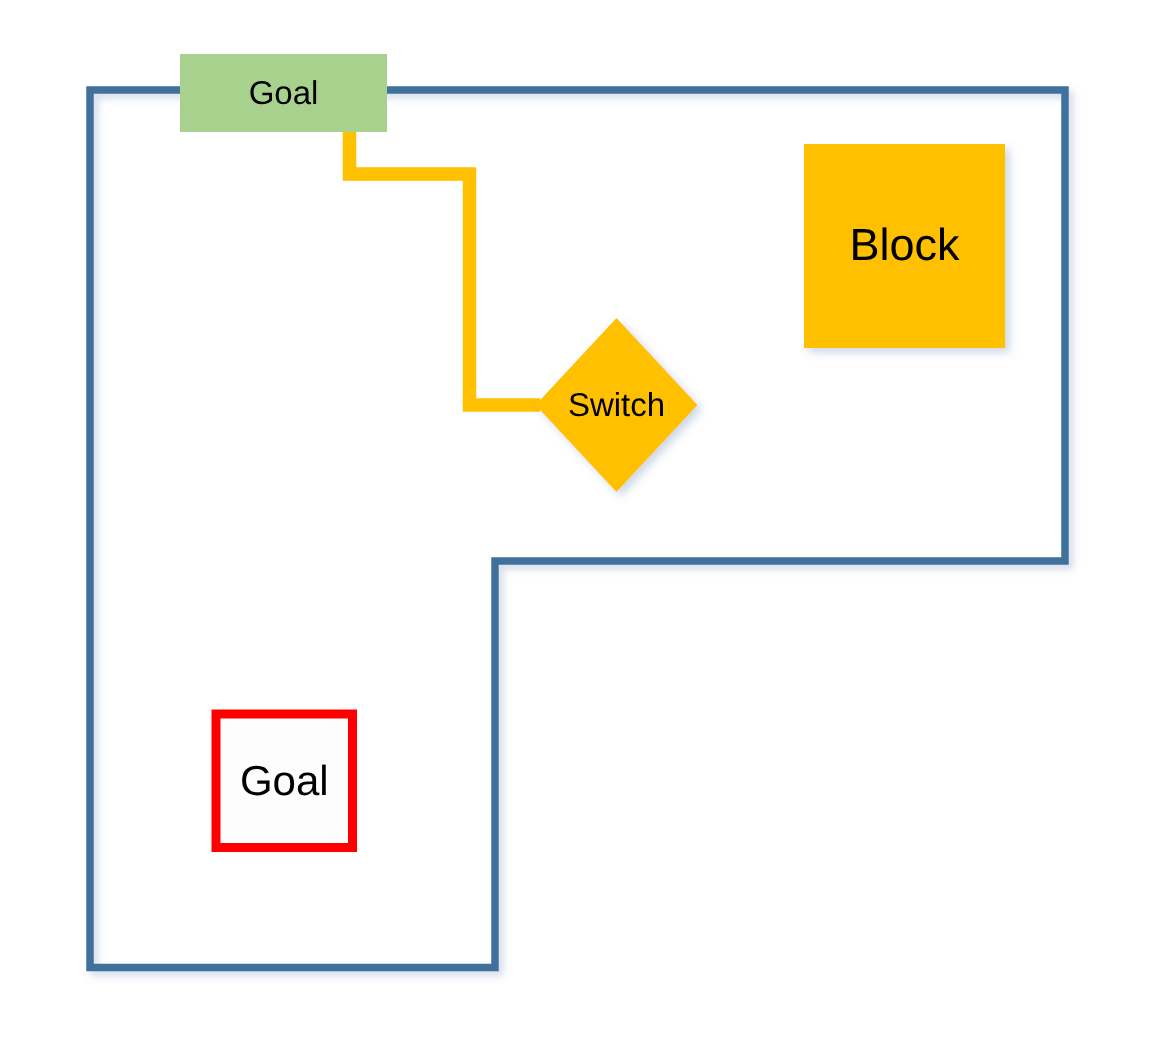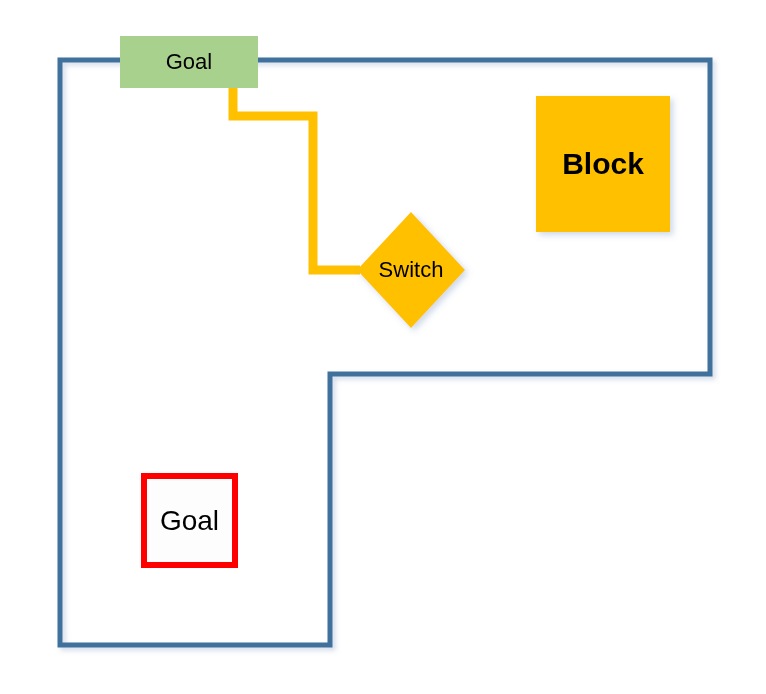--- a/index.html
+++ b/index.html
@@ -42,21 +42,20 @@
     width: 138px;
     height: 52px;
     font-size: 22px;
   }
   #block-label {
     left: 536px;
     top: 96px;
     width: 134px;
     height: 136px;
     font-size: 30px;
-    font-weight: bold;
   }
   #switch-label {
     left: 357px;
     top: 242px;
     width: 108px;
     height: 56px;
     font-size: 22px;
   }
   #enter-label {
     left: 144px;

